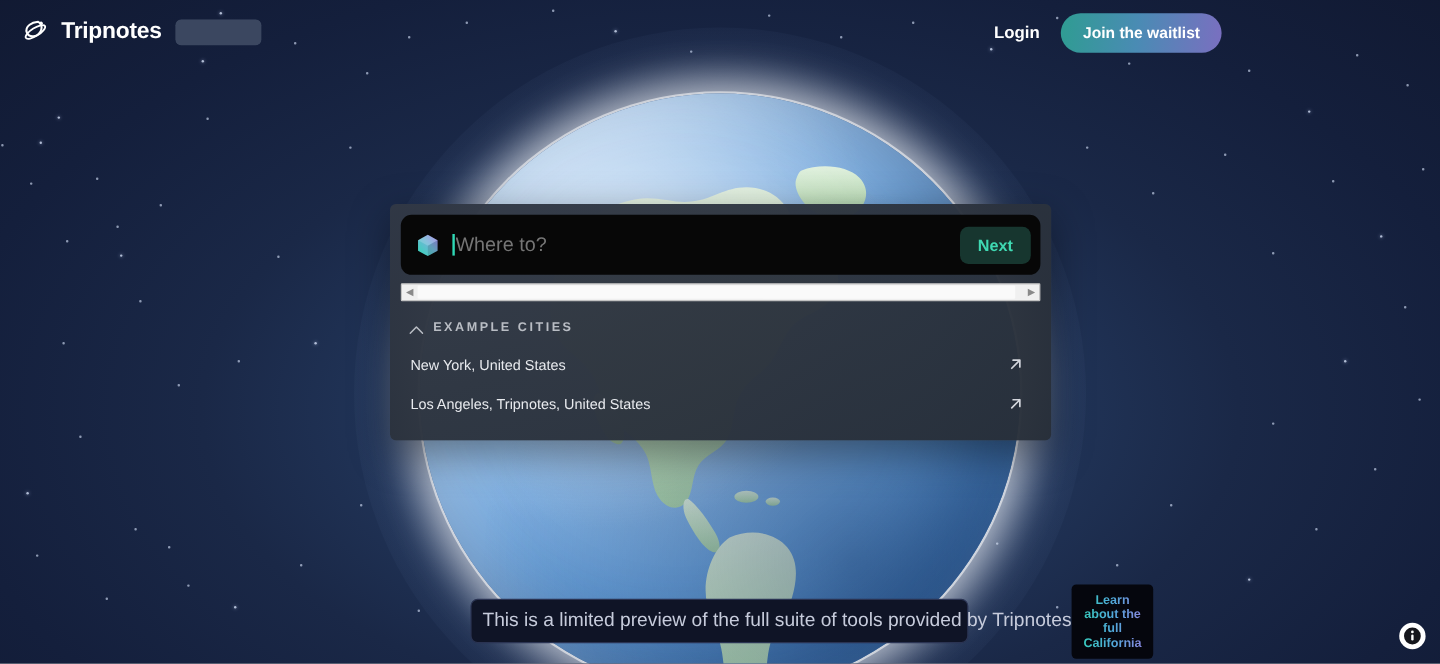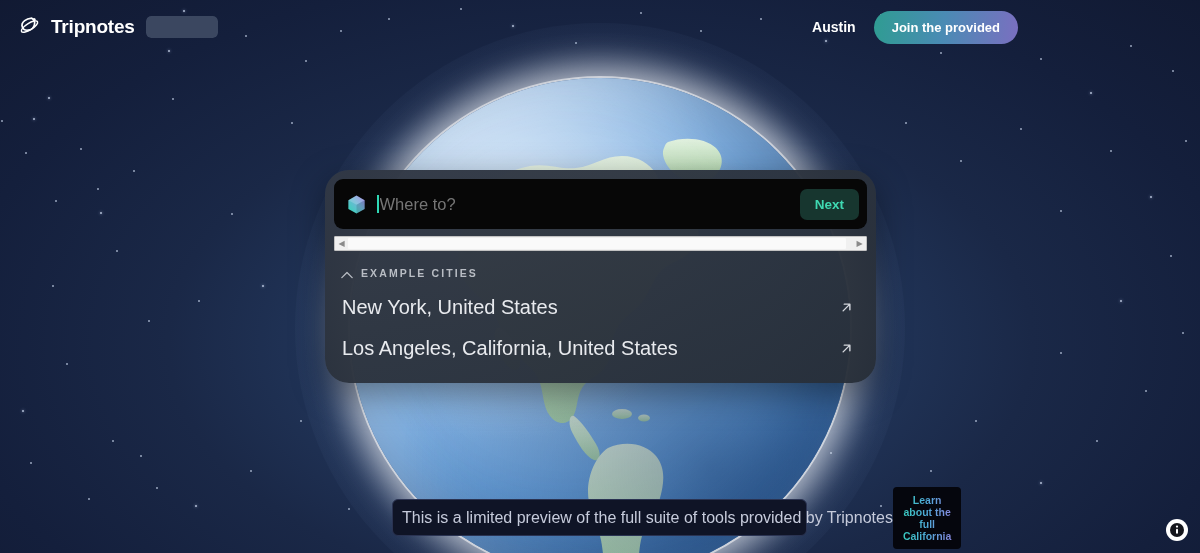--- a/index.html
+++ b/index.html
@@ -117,21 +117,21 @@
     color: #ffffff;
     cursor: pointer;
     background: linear-gradient(95deg, #2f9c92 0%, #4a8bb4 48%, #7a6fc0 100%);
   }
 
   
   .card {
     position: absolute;
     left: 325px; top: 170px;
     width: 551px;
-    border-radius: 24px;
+    border-radius: 5px;
     background: linear-gradient(160deg, rgba(49,56,69,.97) 0%, rgba(43,50,61,.96) 45%, rgba(39,46,56,.96) 100%);
     box-shadow: 0 10px 34px rgba(0,0,0,.42);
     overflow: hidden;
     z-index: 20;
   }
   .searchbar {
     margin: 9px 9px 0 9px;
     height: 50px;
     border-radius: 9px;
     background: #070707;
@@ -214,21 +214,21 @@
     font-weight: bold;
     letter-spacing: 2.1px;
   }
   .city-row {
     display: flex; align-items: center;
     padding: 9px 22px 9px 17px;
     cursor: pointer;
   }
   .city-name {
     color: #e8eaee;
-    font-size: 20px;
+    font-size: 12px;
   }
   .city-arrow {
     margin-left: auto;
     width: 15px; height: 15px;
     color: #d3d6dc;
   }
 
   
   .banner {
     position: absolute;
@@ -405,22 +405,22 @@
       <svg class="brand-mark" viewBox="0 0 24 24">
         <path d="M13.8 3.2c2.1 1.1 3.2 3.6 2.7 6.1-.6 3.1-3.4 5.6-6.5 5.9-2.6.3-4.8-1-5.6-3-.9-2.2.1-4.9 2.3-6.6 2.3-1.8 5.2-2.2 7.1-2.4z" fill="none" stroke="#ffffff" stroke-width="1.7" stroke-linejoin="round"></path>
         <ellipse cx="11.5" cy="11.6" rx="9.4" ry="3.3" transform="rotate(-32 11.5 11.6)" fill="none" stroke="#ffffff" stroke-width="1.5"></ellipse>
         <circle cx="16.2" cy="4.4" r="1.5" fill="#ffffff"></circle>
       </svg>
       <span class="brand-name">Tripnotes</span>
     </div>
     <span class="preview-badge">PREVIEW</span>
 
     <div class="header-right">
-      <a class="login-link" href="#">Austin</a>
-      <button class="waitlist-btn">Join the provided</button>
+      <a class="login-link" href="#">Login</a>
+      <button class="waitlist-btn">Join the waitlist</button>
     </div>
   </div>
 
   <div class="card">
 
     <div class="searchbar">
       <svg class="gem" viewBox="0 0 24 24">
         <defs>
           <linearGradient id="gemg" x1="0" y1="1" x2="1" y2="0">
             <stop offset="0%" stop-color="#2fd8b5"></stop>
@@ -454,21 +454,21 @@
       </div>
 
       <div class="city-row">
         <span class="city-name">New York, United States</span>
         <svg class="city-arrow" viewBox="0 0 16 16">
           <path d="M4.4 11.6 L11.6 4.4 M5.6 4.4 H11.6 V10.4" fill="none" stroke="#d3d6dc" stroke-width="1.5" stroke-linecap="round" stroke-linejoin="round"></path>
         </svg>
       </div>
 
       <div class="city-row">
-        <span class="city-name">Los Angeles, California, United States</span>
+        <span class="city-name">Los Angeles, Tripnotes, United States</span>
         <svg class="city-arrow" viewBox="0 0 16 16">
           <path d="M4.4 11.6 L11.6 4.4 M5.6 4.4 H11.6 V10.4" fill="none" stroke="#d3d6dc" stroke-width="1.5" stroke-linecap="round" stroke-linejoin="round"></path>
         </svg>
       </div>
 
     </div>
   </div>
 
   <div class="banner">
     <span class="banner-text">This is a limited preview of the full suite of tools provided by Tripnotes</span>

